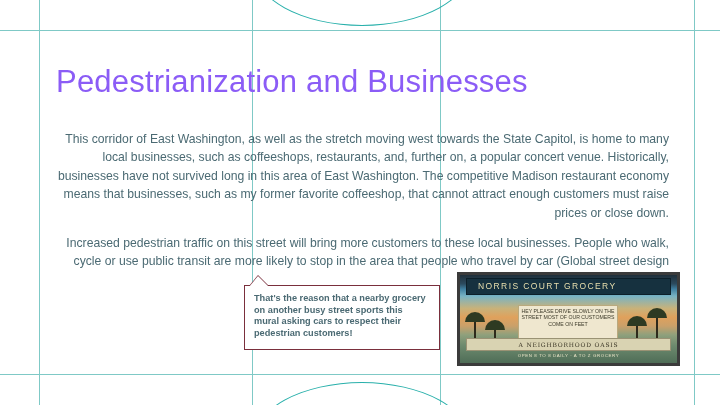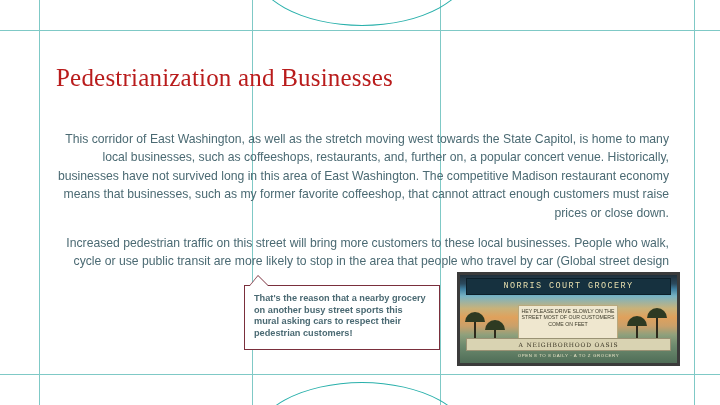--- a/index.html
+++ b/index.html
@@ -61,23 +61,23 @@
     top: 382px;
     width: 218px;
     height: 120px;
   }
 
   
   .title {
     position: absolute;
     left: 56px;
     top: 64px;
-    font-family: Liberation Serif, serif;
-    font-size: 25px;
-    color: #b91c1c;
+    font-family: Liberation Sans, sans-serif;
+    font-size: 31px;
+    color: #8b5cf6;
     letter-spacing: 0.2px;
     white-space: nowrap;
   }
 
   
   .body {
     position: absolute;
     left: 55px;
     top: 130px;
     width: 614px;
@@ -150,27 +150,28 @@
   }
   .sign-top {
     position: absolute;
     left: 6px;
     right: 6px;
     top: 3px;
     height: 15px;
     background: #16313f;
     border: 1px solid #0c1f29;
     color: #e8dfae;
-    font-family: Liberation Mono, monospace;
+    font-family: Liberation Sans, sans-serif;
     font-size: 8.5px;
     letter-spacing: 1.4px;
-    text-align: center;
+    text-align: left;
     line-height: 15px;
     overflow: hidden;
     white-space: nowrap;
+    padding-left: 11px;
   }
   .sun {
     position: absolute;
     left: 50%;
     top: 36px;
     transform: translateX(-50%);
     width: 26px;
     height: 26px;
     border-radius: 50%;
     background: radial-gradient(circle, #ffe9a8 0%, #ffc86a 55%, rgba(255,190,100,0) 75%);

